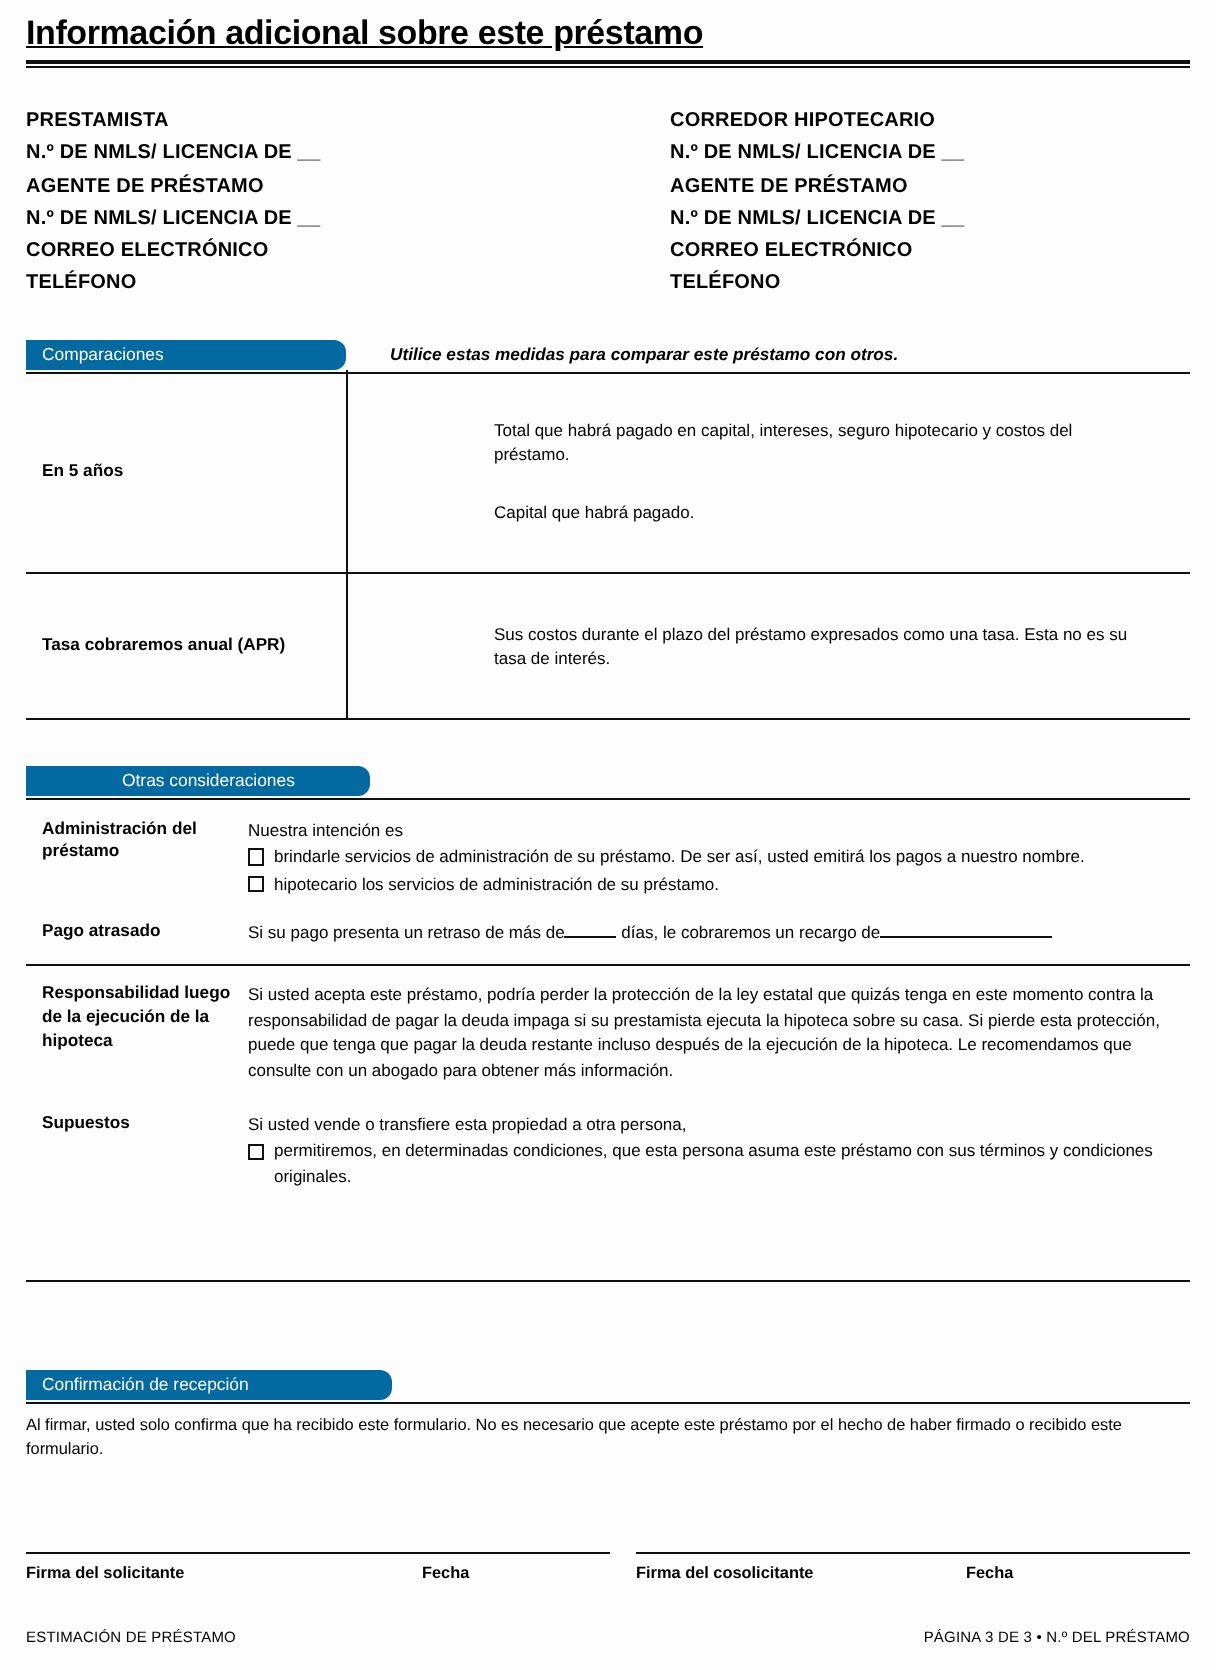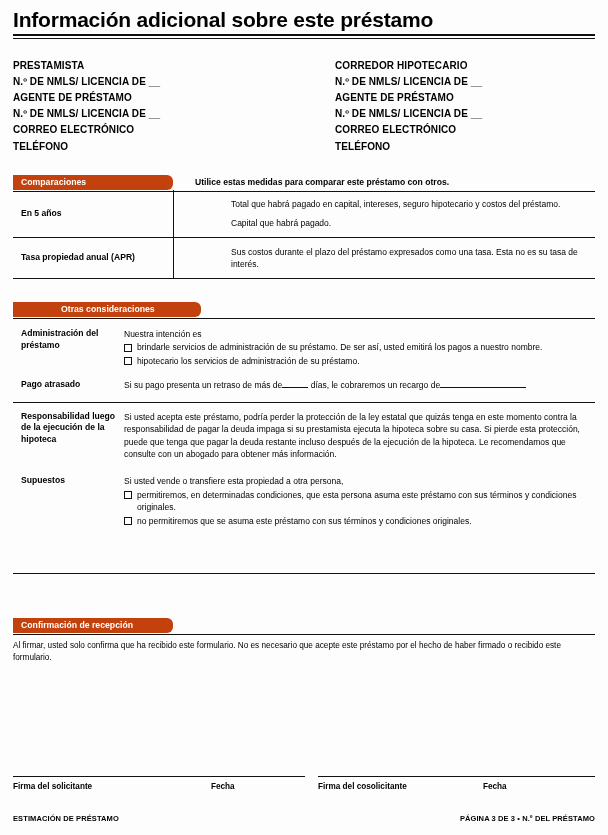--- a/index.html
+++ b/index.html
@@ -19,26 +19,27 @@
     position: relative;
     width: 608px;
     height: 835px;
     box-sizing: border-box;
     padding: 0 13px;
     background: #fdfdfd;
   }
 
   
   .doc-title {
-    font-size: 21px;
+    font-size: 17px;
     font-weight: bold;
     letter-spacing: -0.2px;
     padding-top: 8px;
     padding-bottom: 2px;
     line-height: 1.1;
+    text-decoration: underline;
   }
   .title-rule {
     border: 0;
     border-top: 2.6px solid #111;
     border-bottom: 1.1px solid #111;
     height: 1.6px;
     margin: 1px 0 0 0;
     background: #fff;
   }
 
@@ -59,42 +60,43 @@
   .tabbar {
     position: relative;
     margin-top: 20px;
     height: 15px;
   }
   .tabbar .tab {
     position: absolute;
     left: 0;
     top: 0;
     height: 15px;
-    background: #c2410c;
+    background: #0369a1;
     color: #ffffff;
     font-size: 8.7px;
-    font-weight: bold;
+    font-weight: normal;
     line-height: 15px;
     padding: 0 10px 0 8px;
     border-radius: 0 6px 6px 0;
     box-sizing: border-box;
     white-space: nowrap;
   }
   .tabbar .tab.w1 { width: 160px; }
-  .tabbar .tab.w2 { width: 188px; padding-left: 48px; }
-  .tabbar .tab.w3 { width: 160px; }
+  .tabbar .tab.w2 { width: 172px; padding-left: 48px; }
+  .tabbar .tab.w3 { width: 183px; }
   .tabbar .tab-note {
     position: absolute;
     left: 182px;
     top: 0;
     height: 15px;
     line-height: 15px;
     font-size: 8.6px;
     font-weight: bold;
     white-space: nowrap;
+    font-style: italic;
   }
   .tabbar .tail {
     position: absolute;
     left: 0;
     right: 0;
     bottom: -2px;
     border-bottom: 1.4px solid #111;
   }
 
   
@@ -120,21 +122,21 @@
     align-items: center;
   }
   .comp-row.tall .comp-label { align-items: center; }
   .comp-desc {
     flex: 1;
     box-sizing: border-box;
     padding: 8px 10px 8px 57px;
     font-size: 8.5px;
     line-height: 1.42;
   }
-  .comp-desc p { margin: 0; }
+  .comp-desc p { margin: 16px; }
   .comp-desc p + p { margin-top: 7px; }
 
   
   .oc-list { margin-top: 5px; }
   .oc-row {
     display: flex;
     padding: 6px 0 6px 0;
   }
   .oc-row.ruled { border-bottom: 1.2px solid #111; }
   .oc-term {
@@ -218,21 +220,21 @@
 
   
   .footer {
     position: absolute;
     left: 13px;
     right: 13px;
     top: 814px;
     display: flex;
     justify-content: space-between;
     font-size: 7.5px;
-    font-weight: bold;
+    font-weight: normal;
     letter-spacing: 0.1px;
   }
 </style>
 </head>
 <body>
 
 <div class="page">
 
   <div class="doc-title">Información adicional sobre este préstamo</div>
   <hr class="title-rule">
@@ -266,21 +268,21 @@
 
     <div class="comp-row tall">
       <div class="comp-label">En 5 años</div>
       <div class="comp-desc">
         <p>Total que habrá pagado en capital, intereses, seguro hipotecario y costos del préstamo.</p>
         <p>Capital que habrá pagado.</p>
       </div>
     </div>
 
     <div class="comp-row">
-      <div class="comp-label">Tasa propiedad anual (APR)</div>
+      <div class="comp-label">Tasa cobraremos anual (APR)</div>
       <div class="comp-desc">
         <p>Sus costos durante el plazo del préstamo expresados como una tasa. Esta no es su tasa de interés.</p>
       </div>
     </div>
 
 
   </div>
 
   <div class="tabbar" style="margin-top:23px;">
     <div class="tab w2">Otras consideraciones</div>
@@ -320,24 +322,20 @@
     </div>
 
     <div class="oc-row" style="padding-top:9px;">
       <div class="oc-term">Supuestos</div>
       <div class="oc-body">
         <p>Si usted vende o transfiere esta propiedad a otra persona,</p>
         <div class="oc-opt">
           <span class="cbox"></span>
           <span>permitiremos, en determinadas condiciones, que esta persona asuma este préstamo con sus términos y condiciones originales.</span>
         </div>
-        <div class="oc-opt">
-          <span class="cbox"></span>
-          <span>no permitiremos que se asuma este préstamo con sus términos y condiciones originales.</span>
-        </div>
       </div>
     </div>
 
   </div>
 
   <hr class="gap-rule" style="margin-top:40px;">
 
   <div class="tabbar" style="margin-top:44px;">
     <div class="tab w3">Confirmación de recepción</div>
     <div class="tail"></div>

